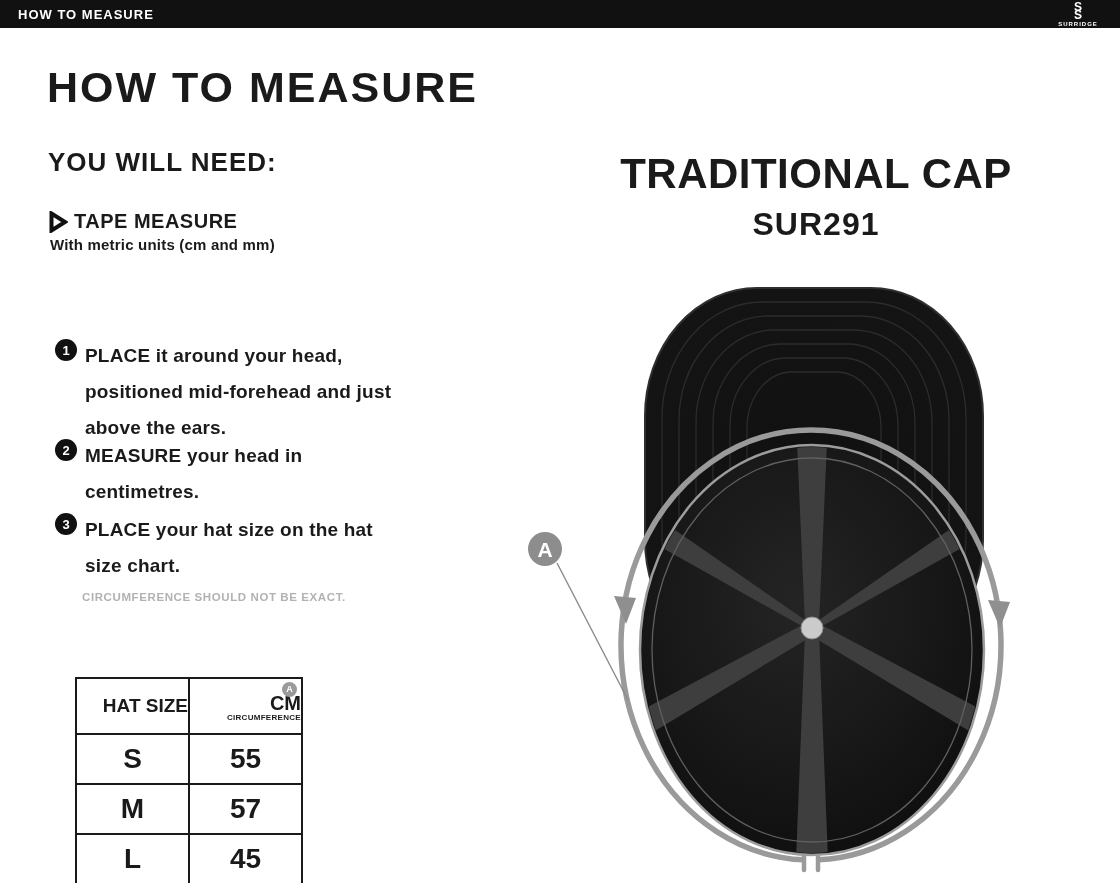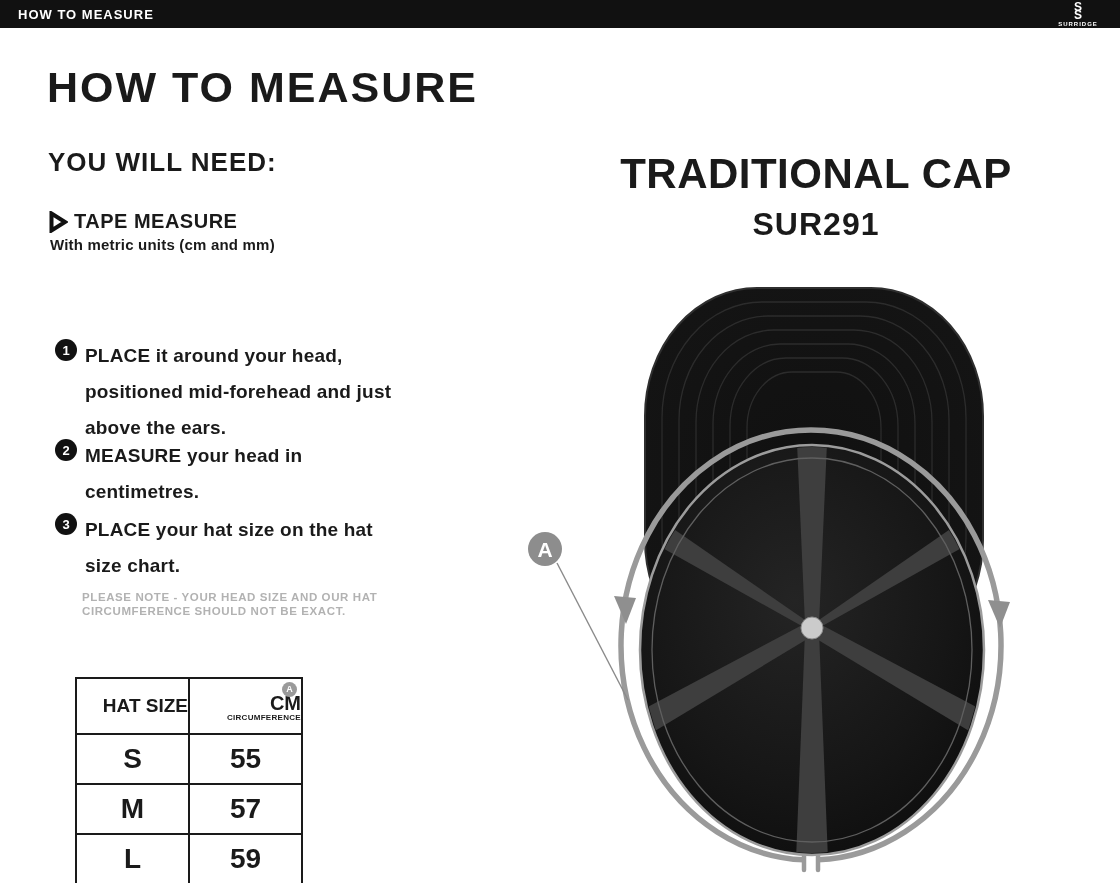--- a/index.html
+++ b/index.html
@@ -86,21 +86,20 @@
 <div class="step step-2">
   <span class="step-num">2</span>
   <span class="step-text">MEASURE your head in centimetres.</span>
 </div>
 <div class="step step-3">
   <span class="step-num">3</span>
   <span class="step-text">PLACE your hat size on the hat size chart.</span>
 </div>
 
 <div class="note">
-  <div>PLEASE NOTE - YOUR HEAD SIZE AND OUR HAT</div>
   <div>CIRCUMFERENCE SHOULD NOT BE EXACT.</div>
 </div>
 
 <table class="size-table">
   <thead>
     <tr>
       <th>HAT SIZE</th>
       <th class="cm-cell">
         <span class="cm-main">CM</span>
         <span class="cm-sub">CIRCUMFERENCE</span>
@@ -112,21 +111,21 @@
     <tr>
       <td>S</td>
       <td>55</td>
     </tr>
     <tr>
       <td>M</td>
       <td>57</td>
     </tr>
     <tr>
       <td>L</td>
-      <td>59</td>
+      <td>45</td>
     </tr>
   </tbody>
 </table>
 
 <div class="product-block">
   <div class="product-name">TRADITIONAL CAP</div>
   <div class="product-code">SUR291</div>
 </div>
 
 <svg class="diagram" viewBox="0 0 620 603">

